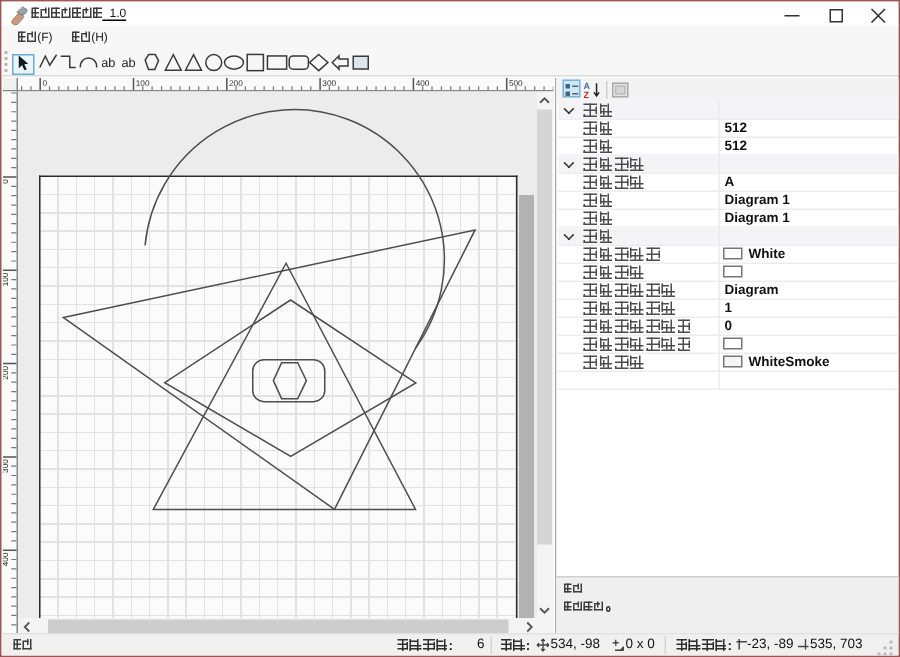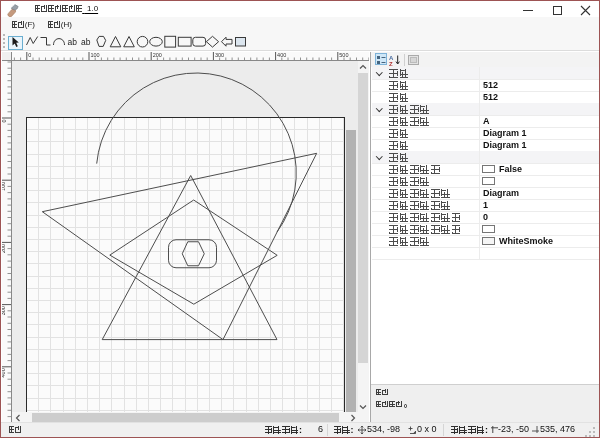--- a/index.html
+++ b/index.html
@@ -59,21 +59,21 @@
 </style></head>
 <body>
 <div class="win">
 
 <div class="abs" style="left:0;top:0;width:598px;height:16px;background:#fff;"></div>
 <svg class="abs" style="left:4px;top:2px;" width="15" height="14" viewBox="0 0 15 14">
  <rect x="4.4" y="5.2" width="4.4" height="9" rx="1.8" transform="rotate(42 6.5 10)" fill="#c59a7e" stroke="#a87e62" stroke-width="0.6"></rect>
  <path d="M6.2,5.2 L10,1.6 L13.2,3.5 L12,6 L9.2,7 Z" fill="#99a0a8" stroke="#71787f" stroke-width="0.6"></path>
  <path d="M6.8,3.8 L9.5,1.8" stroke="#d8dde2" stroke-width="1"></path>
 </svg>
-<div class="abs" style="left:33px;top:4px;text-decoration:underline;">
+<div class="abs" style="left:19px;top:4px;text-decoration:underline;">
  <span class="s"></span><span class="s"></span><span class="s"></span><span class="s"></span><span class="s"></span><span class="s"></span><span class="s"></span>
  <span style="font-size:8px;color:#111;position:relative;top:-1px;">&nbsp;1.0</span>
 </div>
 
 <div class="abs" style="left:522px;top:8.5px;width:10px;height:1px;background:#333;"></div>
 <div class="abs" style="left:551.5px;top:4.5px;width:9px;height:9px;border:1px solid #333;"></div>
 <svg class="abs" style="left:579px;top:4px;" width="11" height="11">
       <path d="M1,1 L10,10 M10,1 L1,10" stroke="#333" stroke-width="1.1"></path>
     </svg>
 
@@ -338,21 +338,21 @@
     </div>
 <div class="gridline" style="top:150px;"></div>
 <div class="row" style="top:150px;background:#f4f4f6;">
       <span class="chev" style="position:absolute;left:5px;top:2.5px;"></span>
       <div class="rlab" style="font-weight:bold;color:#161616;"><span class="k"></span><span class="k"></span></div>
     </div>
 <div class="gridline" style="top:162px;"></div>
 <div class="row" style="top:162px;">
       <div class="rlab"><span class="k"></span><span class="k"></span><span class="k"></span><span class="k"></span><span class="k"></span></div>
       <div class="sw" style="background:#fff;"></div>
-      <div class="swt">False</div>
+      <div class="swt">White</div>
     </div>
 <div class="gridline" style="top:174px;"></div>
 <div class="row" style="top:174px;">
       <div class="rlab"><span class="k"></span><span class="k"></span><span class="k"></span><span class="k"></span></div>
       <div class="sw" style="background:#fff;"></div>
     </div>
 <div class="gridline" style="top:186px;"></div>
 <div class="row" style="top:186px;">
       <div class="rlab"><span class="k"></span><span class="k"></span><span class="k"></span><span class="k"></span><span class="k"></span><span class="k"></span></div>
       <div class="rval">Diagram</div>
@@ -399,24 +399,24 @@
 <svg class="abs" style="left:406px;top:424px;" width="10" height="10">
       <path d="M1.5,3.5 H5.5 M3.5,1.5 V5.5 M8.5,6 V8.5 H3" stroke="#444" stroke-width="0.9" fill="none"></path>
       <path d="M6,8.5 l2.5,0 l0,-2.5 z" fill="#444"></path>
     </svg>
 <div class="abs" style="left:416px;top:424px;font-size:9px;color:#111;">0 x 0</div>
 <div class="abs" style="left:442px;top:423px;width:1px;height:12px;background:#d5d5d5;"></div>
 <div class="abs" style="left:449px;top:424.5px;"><span class="m"></span><span class="m"></span><span class="m"></span><span class="m"></span><span style="font-size:9px;font-weight:bold;color:#111;">:</span></div>
 <svg class="abs" style="left:489px;top:424px;" width="9" height="9">
       <path d="M1,2.8 H8 M2.8,1 V8" stroke="#444" stroke-width="1" fill="none"></path>
     </svg>
-<div class="abs" style="left:497px;top:424px;font-size:9px;color:#111;">-23, -50</div>
+<div class="abs" style="left:497px;top:424px;font-size:9px;color:#111;">-23, -89</div>
 <svg class="abs" style="left:530px;top:424px;" width="9" height="9">
       <path d="M1,6 H6 V1 M6,6 H8 M6,6 V8" stroke="#444" stroke-width="0.9" fill="none"></path>
     </svg>
-<div class="abs" style="left:539px;top:424px;font-size:9px;color:#111;">535, 476</div>
+<div class="abs" style="left:539px;top:424px;font-size:9px;color:#111;">535, 703</div>
 <div class="abs" style="left:592px;top:426px;width:2px;height:2px;background:#bbb;"></div>
     <div class="abs" style="left:588px;top:430px;width:2px;height:2px;background:#bbb;"></div>
     <div class="abs" style="left:592px;top:430px;width:2px;height:2px;background:#bbb;"></div>
     <div class="abs" style="left:584px;top:434px;width:2px;height:2px;background:#bbb;"></div>
     <div class="abs" style="left:588px;top:434px;width:2px;height:2px;background:#bbb;"></div>
     <div class="abs" style="left:592px;top:434px;width:2px;height:2px;background:#bbb;"></div>
 </div>
 
 </body></html>

